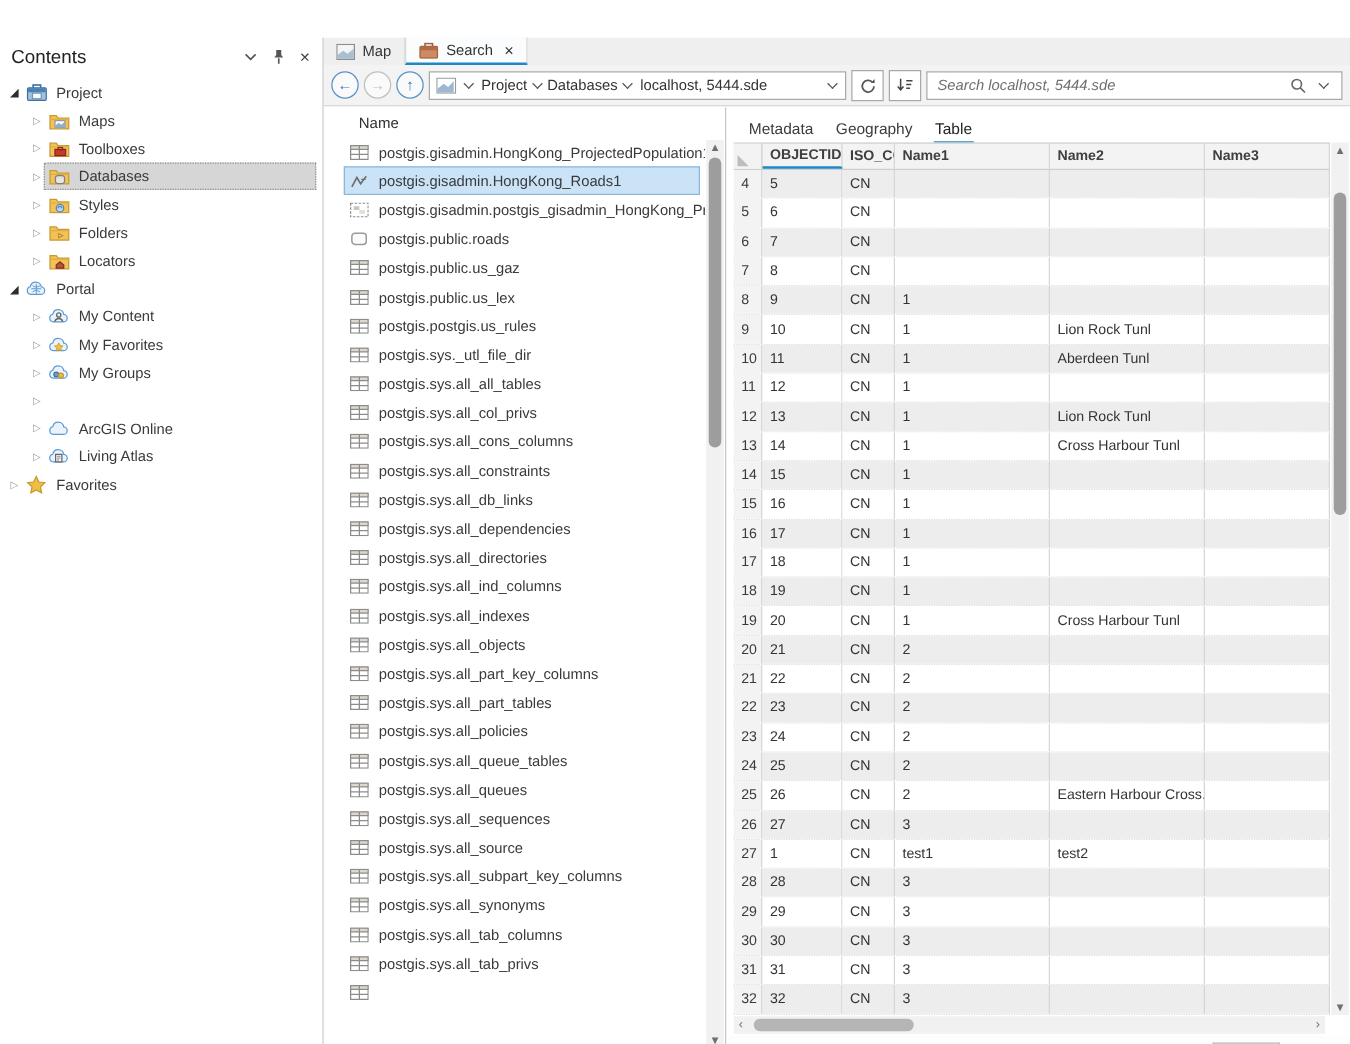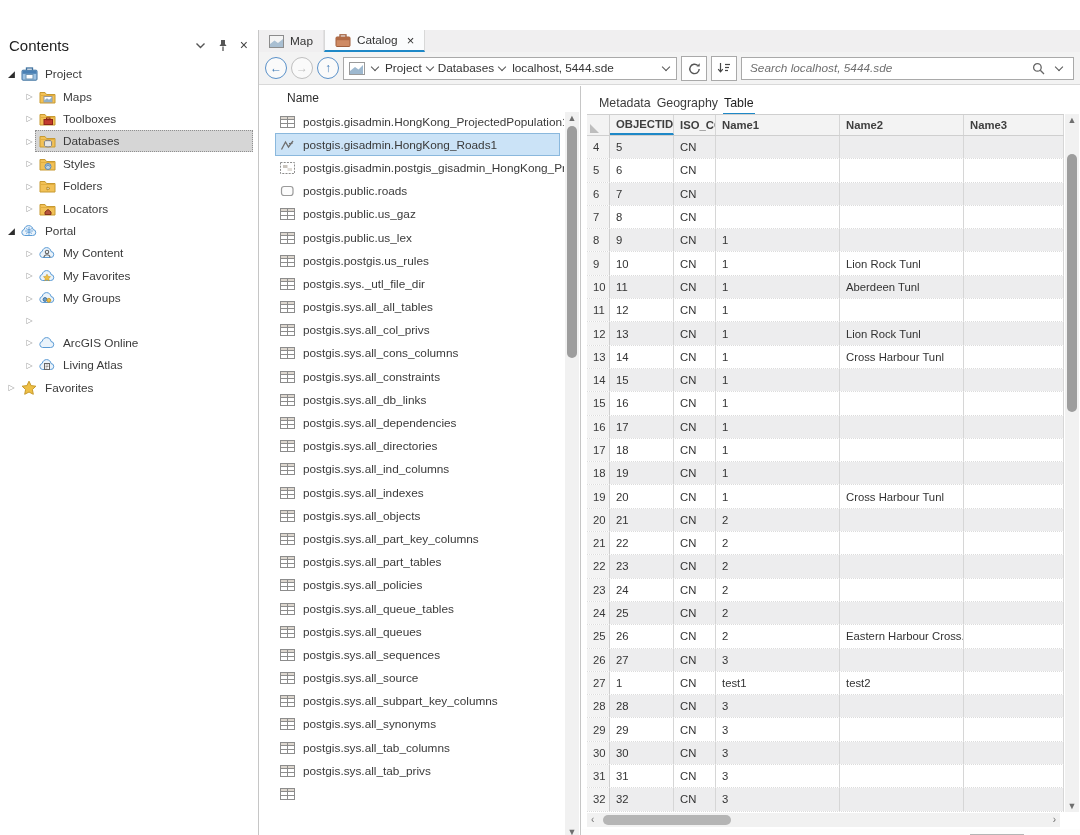--- a/index.html
+++ b/index.html
@@ -67,21 +67,21 @@
   .sb-thumb-h{position:absolute;top:2px;bottom:2px;background:#b5b5b5;border-radius:5px;}
   .sb-arrow{position:absolute;left:0;right:0;text-align:center;color:#6f6f6f;font-size:9px;line-height:12px;}
   .sb-arrow-h{color:#6f6f6f;font-size:10px;line-height:14px;position:absolute;top:0;}
   #list-vscroll{top:26px;right:1px;height:726px;}
   #list-hscroll{left:2px;right:18px;top:754px;}
   #list-footer{position:absolute;left:4px;top:770px;font-size:11.5px;color:#3a3a3a;white-space:nowrap;}
   #list-footer span{margin-right:26px;}
 
   
   #detail-panel{position:absolute;left:323px;top:56px;right:0;height:779px;background:#fff;overflow:hidden;}
-  #detail-tabs{position:absolute;left:16px;top:5px;height:26px;display:flex;align-items:center;gap:4px;}
+  #detail-tabs{position:absolute;left:16px;top:5px;height:26px;display:flex;align-items:center;gap:16px;}
   .detail-tab{font-size:12.4px;color:#3c3c3c;padding:3px 1px;cursor:pointer;border-bottom:3px solid transparent;}
   .detail-tab.active{border-bottom:3px solid #1e88c7;color:#222;}
 
   #grid{position:absolute;left:5px;top:28px;width:477px;}
   .g-row{display:flex;}
   .g-cell{box-sizing:border-box;border-right:1px solid #d6d6d6;padding:0 0 0 6px;font-size:11.3px;
           display:flex;align-items:center;overflow:hidden;white-space:nowrap;}
   .g-head{height:20px;background:#f3f3f3;border-top:1px solid #cfcfcf;border-bottom:1px solid #cfcfcf;}
   .g-head .g-cell{font-weight:700;color:#3f3f3f;position:relative;}
   .g-head .g-cell.key-col{border-bottom:2px solid #1e88c7;}
@@ -340,21 +340,21 @@
             <span>Map</span>
           </div>
           <div class="view-tab active">
             <span class="icon">
               <svg width="16" height="13">
                 <rect x="5" y="0.8" width="6" height="3" fill="none" stroke="#a05f3d" stroke-width="1.3"></rect>
                 <rect x="1" y="3" width="14" height="9.5" rx="1" fill="#cf8a63" stroke="#a05f3d"></rect>
                 <rect x="1" y="3" width="14" height="3.2" fill="#b06a45"></rect>
               </svg>
             </span>
-            <span>Catalog</span>
+            <span>Search</span>
             <span class="tab-close">×</span>
           </div>
         </div>
       </div>
 
     <div id="navbar">
       <span class="nav-circle">←</span>
       <span class="nav-circle disabled">→</span>
       <span class="nav-circle">↑</span>
       <div id="breadcrumb">

